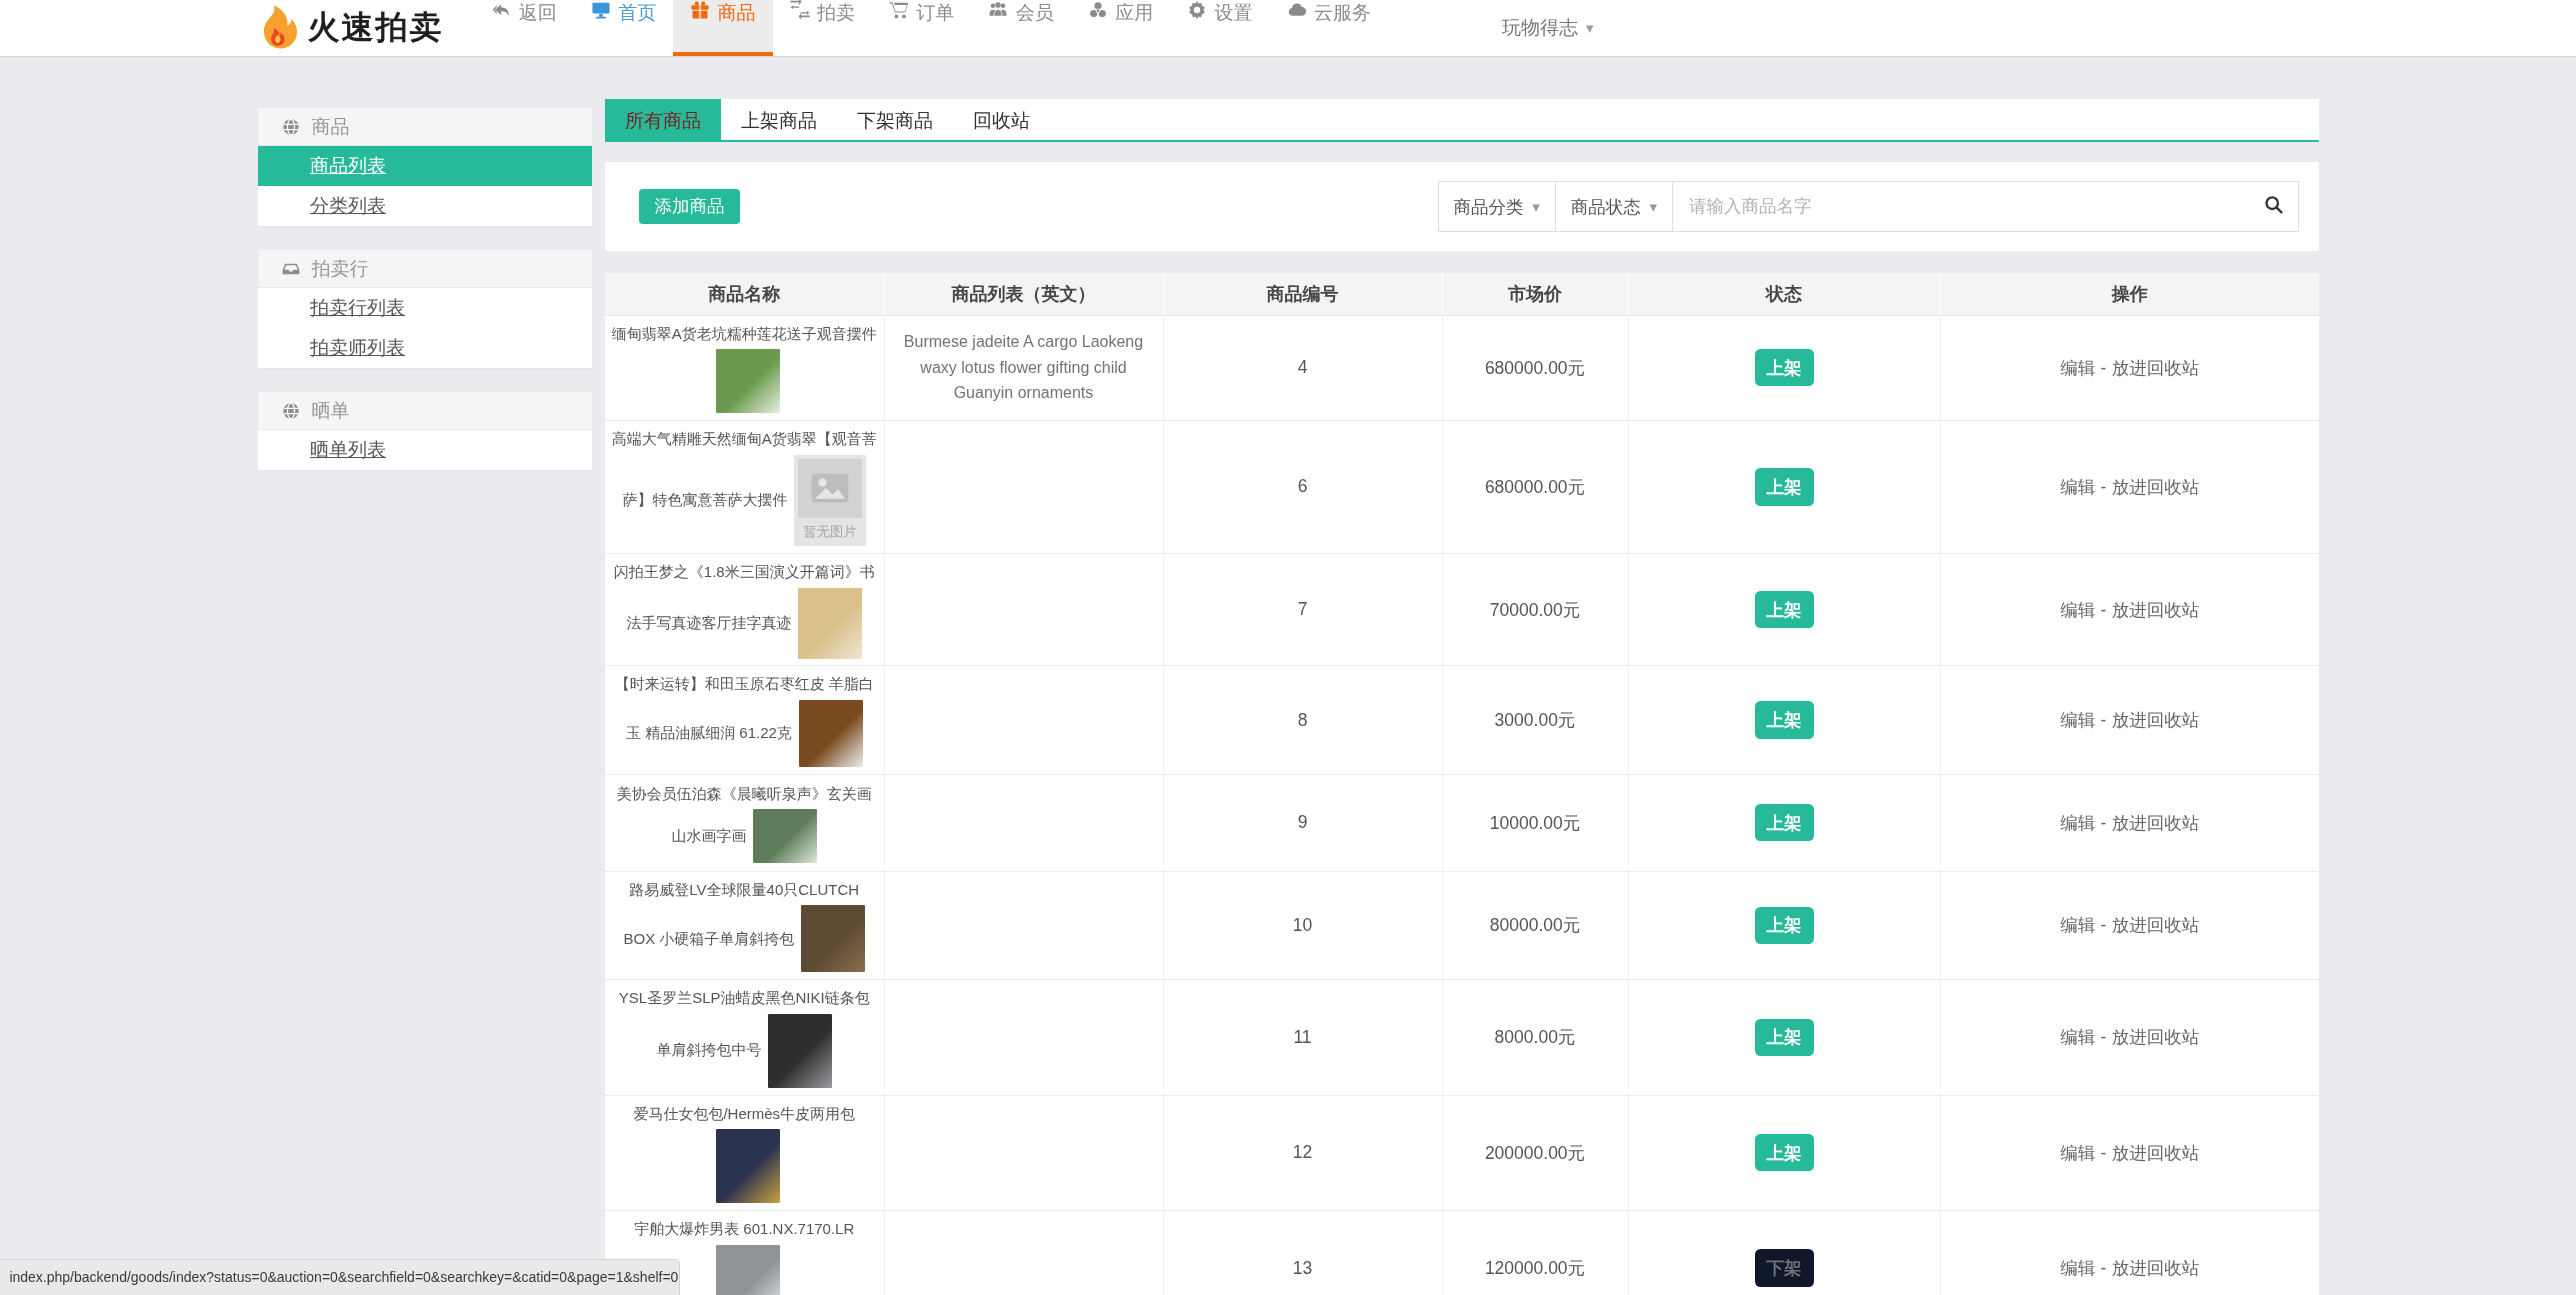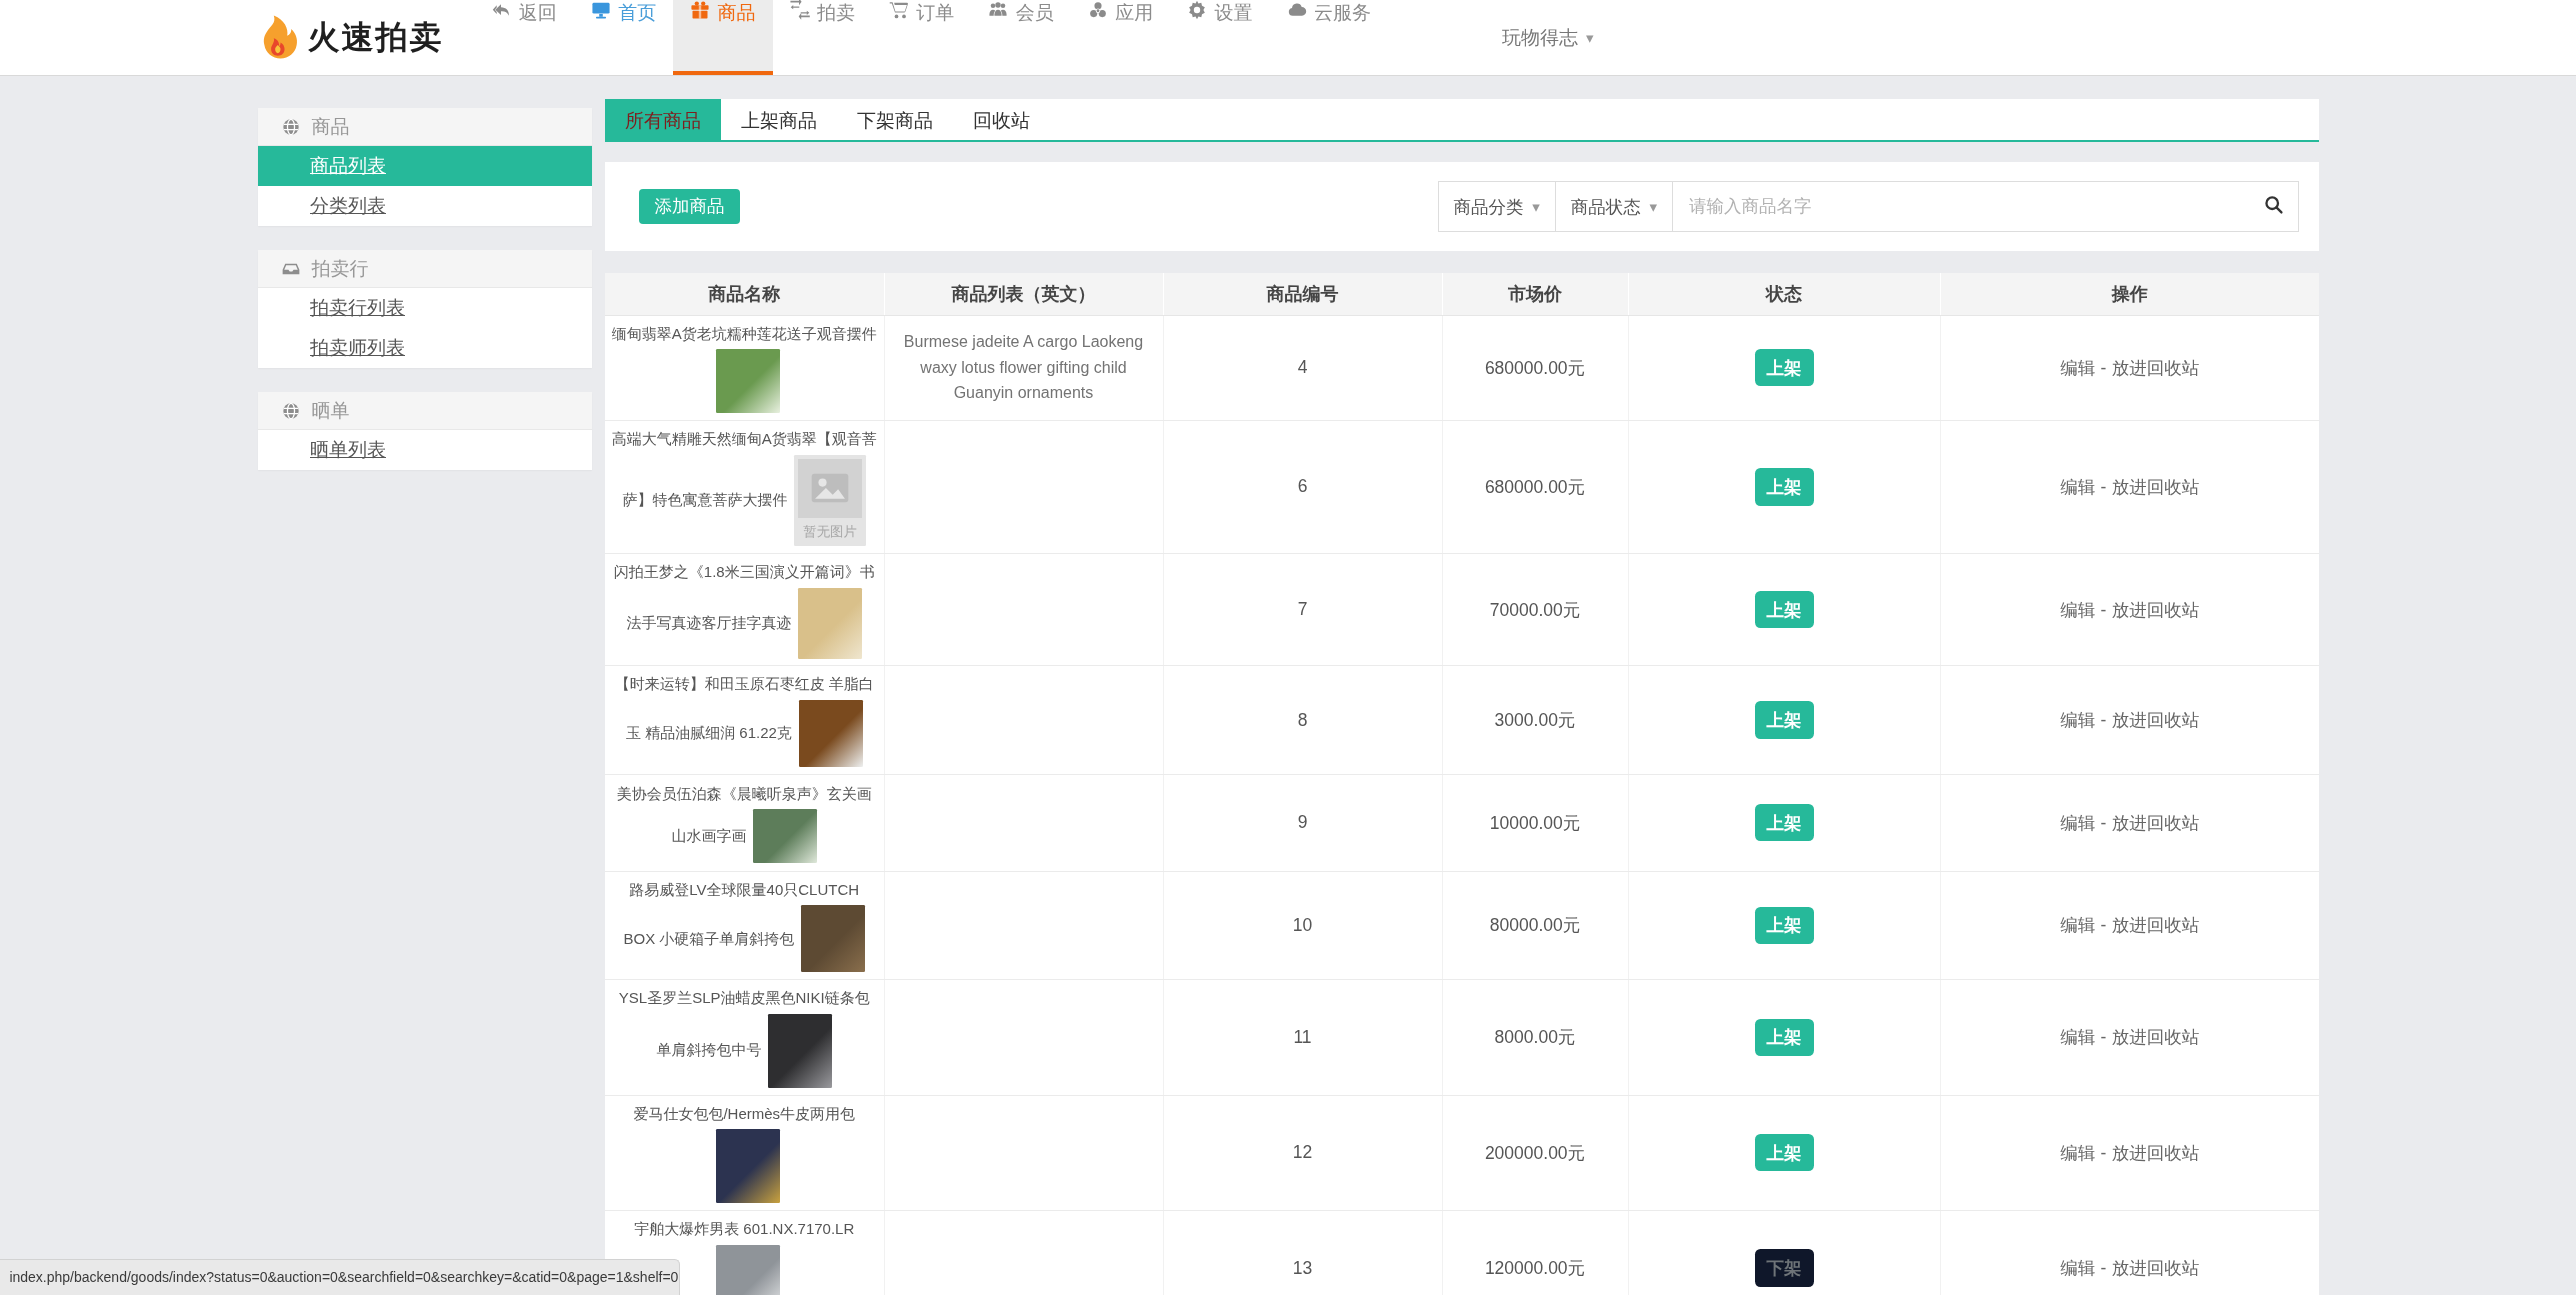--- a/index.html
+++ b/index.html
@@ -2,21 +2,21 @@
 <html style="font-size:10.8px"><head>
 <meta charset="utf-8">
 <style>
   * { margin:0; padding:0; box-sizing:border-box; }
   html,body { width:2576px; height:1295px; }
   body {
     font-family:"Liberation Sans","DejaVu Sans",sans-serif;
     background:#eaebee; color:#555; overflow:hidden; position:relative;
   }
   
-  .navbar { height:76px; background:#fff; border-bottom:0.7px solid #d9d9d9; display:flex; align-items:stretch; }
+  .navbar { height:57px; background:#fff; border-bottom:0.7px solid #d9d9d9; display:flex; align-items:stretch; }
   .logo { margin-left:259px; display:flex; align-items:center; gap:9.4px; }
   .logo-text { font-size:32px; font-weight:bold; color:#1f1f1f; letter-spacing:2px; }
   .nav-items { display:flex; margin-left:31px; }
   .nav-item { display:flex; align-items:flex-start; gap:7.4px; padding:0 17px; font-size:19px; color:#8b8b8b;
               cursor:pointer; border-bottom:4px solid transparent; }
   .nav-item svg { display:block; }
   .nav-item.home { color:#4a9ed9; }
   .nav-item.active { color:#f0680f; background:#ececec; border-bottom-color:#f0680f; }
   .user-menu { display:flex; align-items:center; gap:8px; margin-left:114px; font-size:19px; color:#777; cursor:pointer; }
   .caret { font-size:15px; color:#999; }

